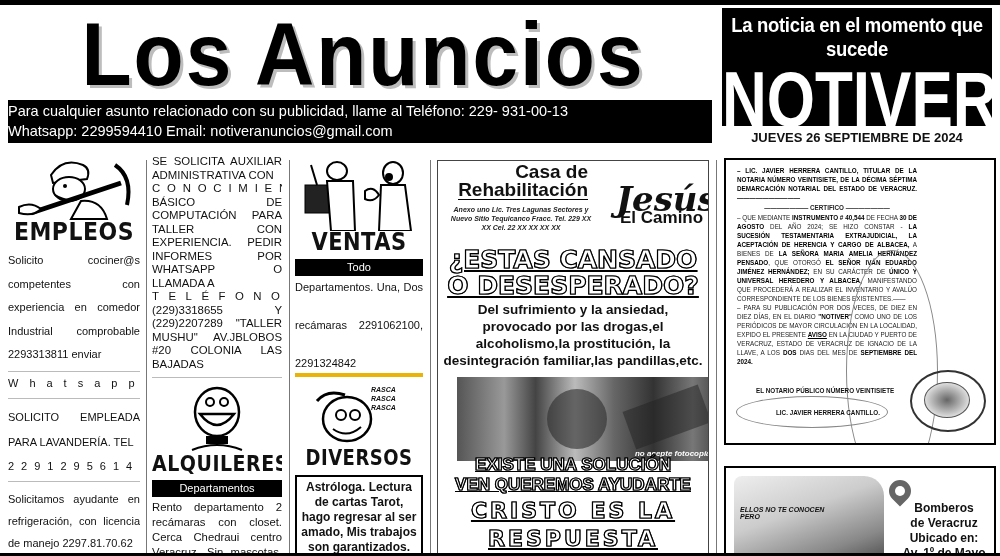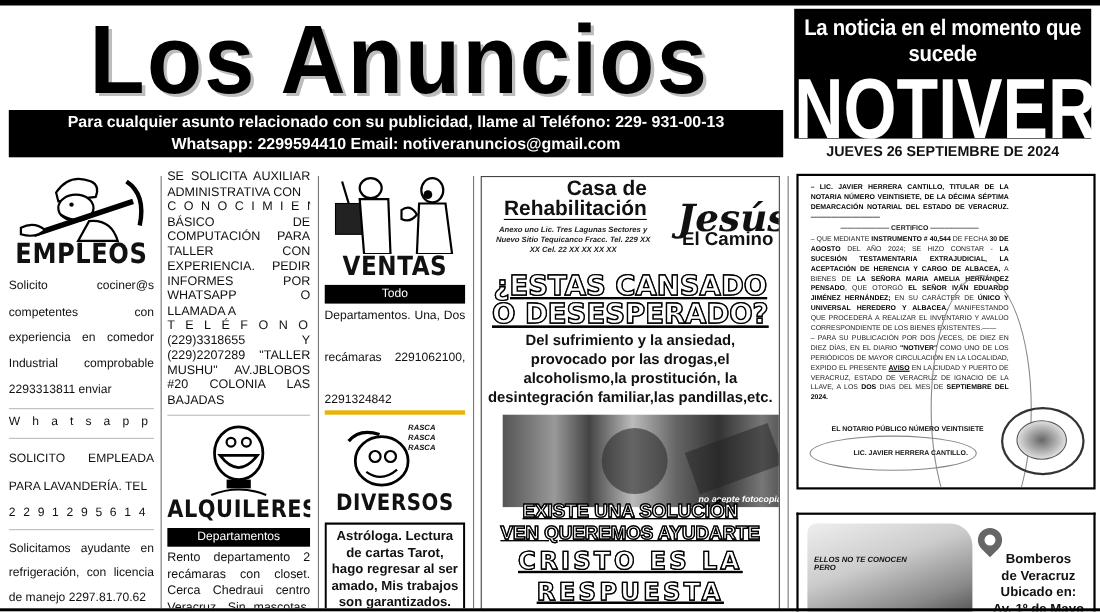--- a/index.html
+++ b/index.html
@@ -13,21 +13,21 @@
   
   .masthead { position: absolute; left: 8px; top: 10px; width: 704px; height: 132px; }
   .mast-title {
     position: absolute; left: 40px; top: 2px; width: 630px; text-align: center;
     font-family: "Liberation Sans", sans-serif; font-weight: 900; font-size: 82px; letter-spacing: 2px;
     line-height: 86px; color: #000; transform: scaleY(1.08);
     text-shadow: 3px 3px 0 #bdbdbd;
   }
   .mast-contact {
     position: absolute; left: 0; top: 90px; width: 704px; height: 42px; background: #000; color: #fff;
-    text-align: center; font-size: 14.5px; font-weight: bold; line-height: 20px; padding-top: 1px;
+    text-align: left; font-size: 14.5px; font-weight: normal; line-height: 20px; padding-top: 1px;
   }
   .notiver-box {
     position: absolute; left: 722px; top: 8px; width: 270px; height: 118px; background: #000; color: #fff; text-align: center;
   }
   .notiver-tag { font-size: 18.5px; font-weight: bold; margin-top: 7px; letter-spacing: -0.3px; transform: scaleY(1.1); }
   .notiver-name { font-size: 62px; font-weight: 900; line-height: 66px; margin-top: 8px; letter-spacing: 0px; transform: scaleY(1.25); }
   .date-line { position: absolute; left: 722px; top: 130px; width: 270px; text-align: center; font-size: 13px; font-weight: 900; }
 
   
   .col { position: absolute; top: 155px; height: 398px; overflow: hidden; }

